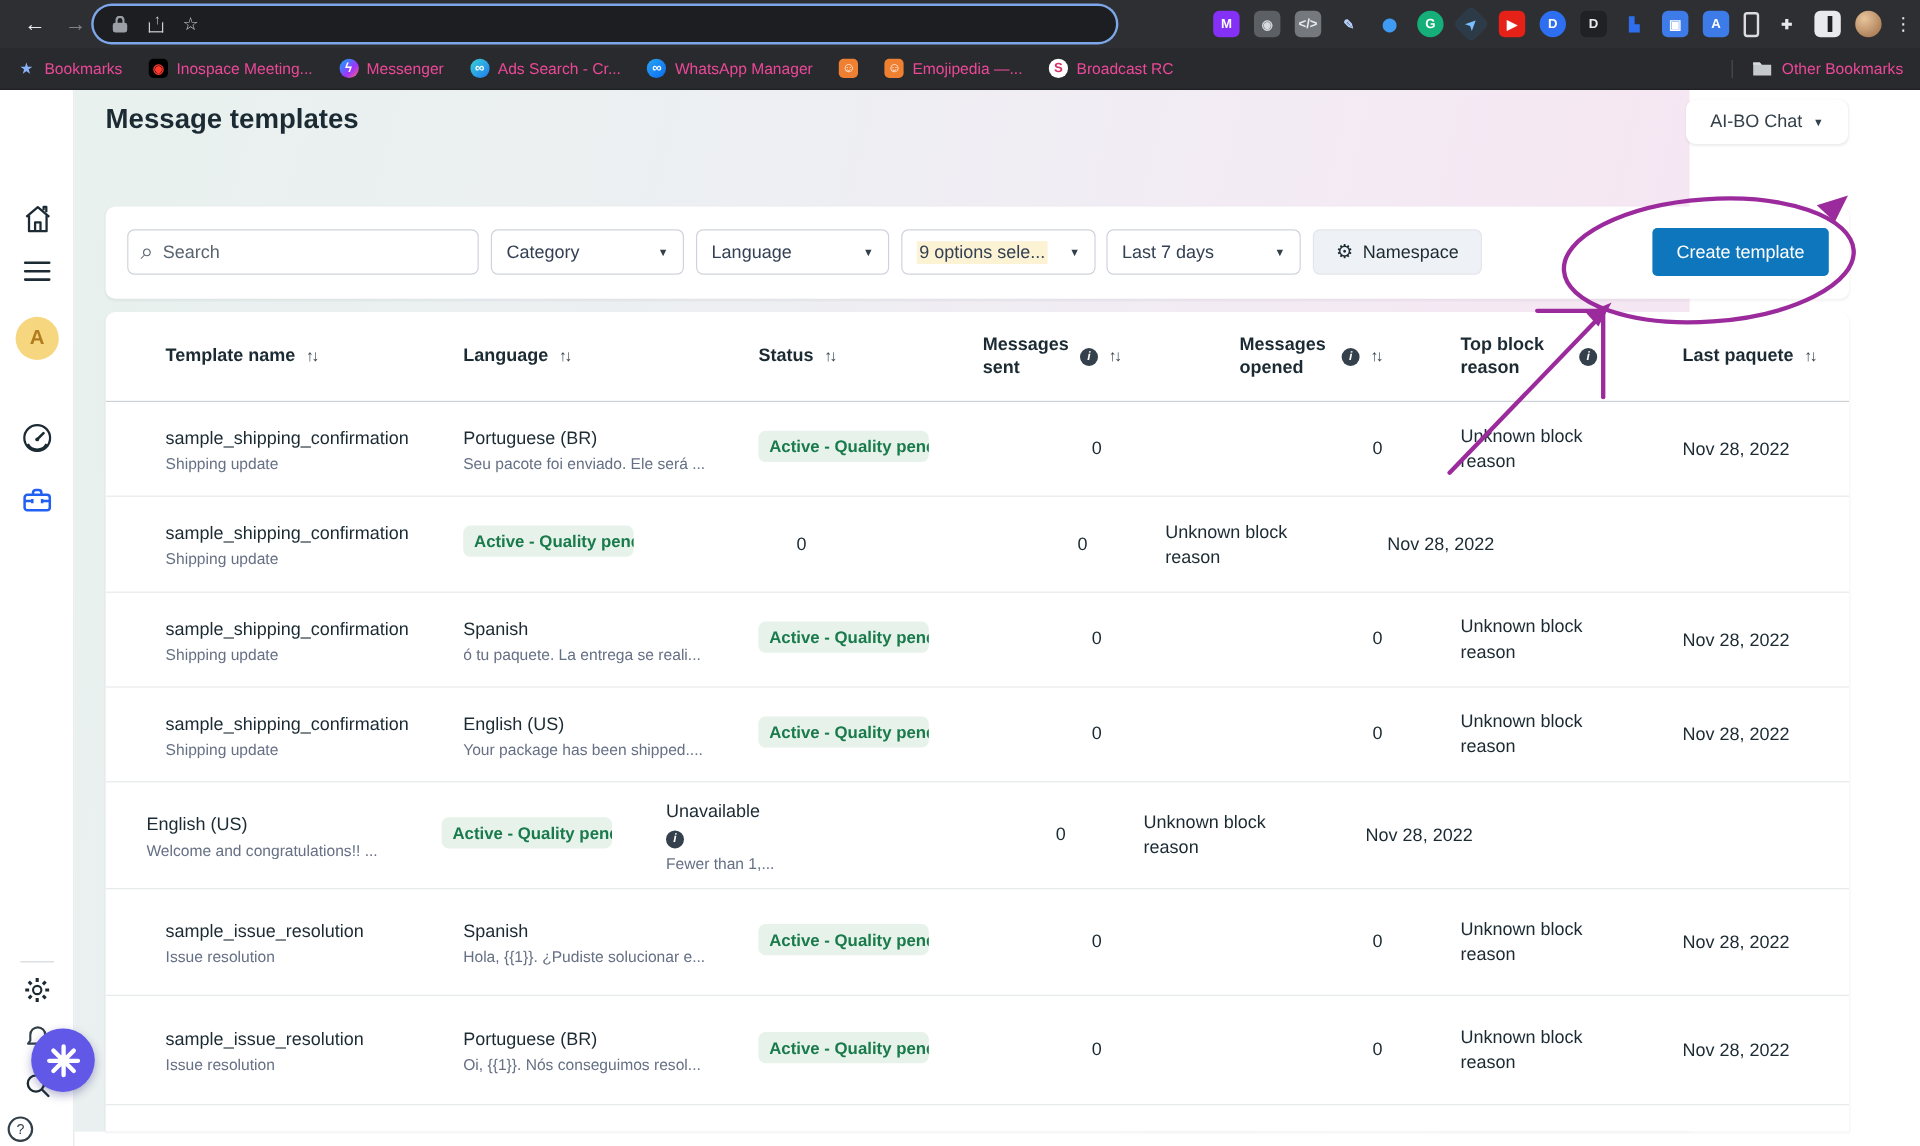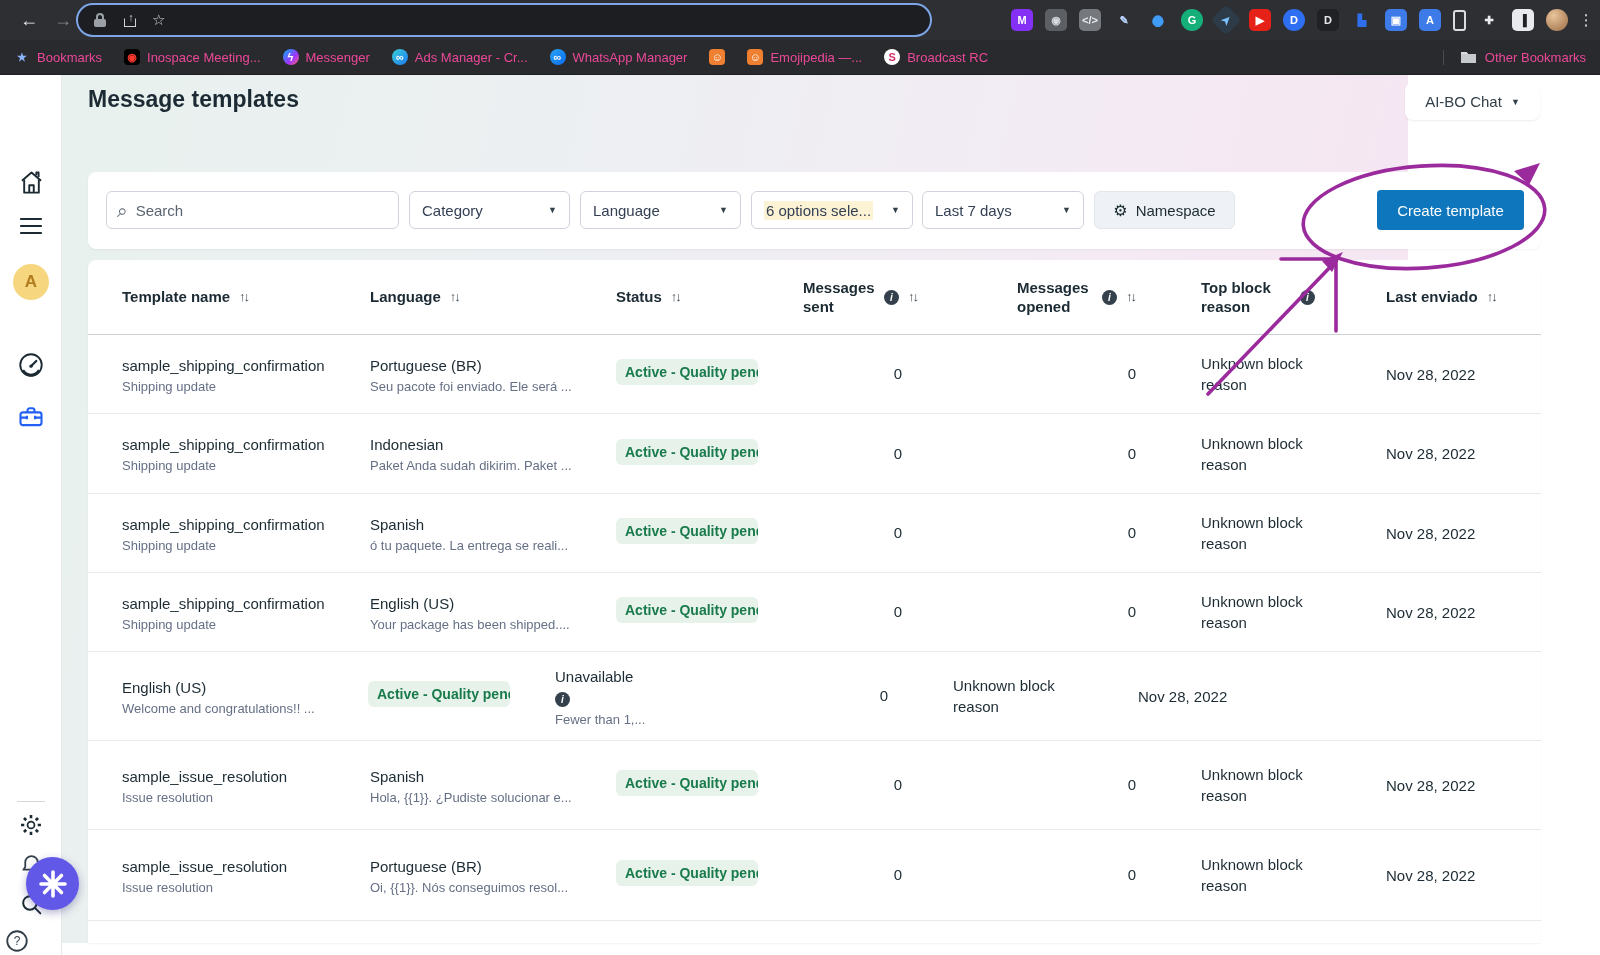--- a/index.html
+++ b/index.html
@@ -54,21 +54,21 @@
   .hl { background:#fcf3d5; padding:1px 2px; white-space:nowrap; overflow:hidden; }
   .nsbtn { position:absolute; left:1006px; top:19px; width:141px; height:38px; background:#eef1f5; border:1px solid #e3e6ea; border-radius:6px; display:flex; align-items:center; justify-content:center; gap:8px; font-size:15px; color:#1c2b33; cursor:pointer; }
   .gearglyph { font-size:16px; color:#1c2b33; }
   .createbtn { position:absolute; left:1289px; top:18px; width:147px; height:40px; border:none; border-radius:4px; color:#fff; font-size:15px; font-family:"Liberation Sans",sans-serif; cursor:pointer; }
 
   .tablecard { position:absolute; left:26px; top:197px; width:1453px; height:683px; background:#fff; border-radius:8px 8px 0 0; box-shadow:0 1px 2px rgba(16,24,40,.05); overflow:hidden; }
   .thead { display:flex; align-items:center; height:75px; border-bottom:1px solid #ccd1d6; padding-left:34px; }
   .hcell { display:flex; align-items:center; gap:9px; font-size:15px; font-weight:700; color:#1c2b33; line-height:1.3; cursor:pointer; }
   .sortg { font-size:13px; font-weight:400; color:#3c4852; letter-spacing:-2px; }
   .infoc { width:15px; height:15px; border-radius:50%; background:#34414c; color:#fff; font-size:10px; font-weight:700; font-style:italic; display:flex; align-items:center; justify-content:center; flex:none; }
-  .c1 { width:248px; } .c2 { width:246px; } .c3 { width:187px; } .c4 { width:185px; } .c5 { width:184px;margin-left:29px; } .c6 { width:185px; } .c7 { flex:1; }
+  .c1 { width:248px;margin-left:16px; } .c2 { width:246px; } .c3 { width:187px; } .c4 { width:185px; } .c5 { width:184px;margin-left:29px; } .c6 { width:185px; } .c7 { flex:1; }
   .trow { display:flex; align-items:center; border-bottom:1px solid #e7eaec; padding-left:34px; }
   .cell { } 
   .cmain { font-size:15px; color:#1c2b33; line-height:1.4; }
   .csub { font-size:13px; color:#667085; margin-top:3px; white-space:nowrap; overflow:hidden; max-width:225px; }
   .pill { display:inline-block; max-width:142px; overflow:hidden; white-space:nowrap; background:#e7f2ea; color:#197a4b; font-size:14px; font-weight:700; padding:5px 9px; border-radius:6px; }
   .num { display:inline-block; width:90px; text-align:center; font-size:15px; color:#1c2b33; }
   .c4 .num { margin-left:50px; } .c5 .num { margin-left:70px; }
   .unav { display:flex; flex-direction:column; gap:5px; }
   .unav .csub { margin-top:0; }
   .wrapcell { max-width:120px; }
@@ -129,21 +129,21 @@
         <div class="bmitem">
           <div class="bmico" style="background: rgb(0, 0, 0); color: rgb(255, 59, 48);">◉</div>
           <div class="bmlabel">Inospace Meeting...</div>
         </div>
         <div class="bmitem">
           <div class="bmico round" style="background: linear-gradient(135deg, rgb(0, 178, 255), rgb(160, 51, 255) 60%, rgb(255, 105, 104)); color: rgb(255, 255, 255);">ϟ</div>
           <div class="bmlabel">Messenger</div>
         </div>
         <div class="bmitem">
           <div class="bmico round" style="background: linear-gradient(135deg, rgb(55, 208, 214), rgb(31, 123, 242)); color: rgb(255, 255, 255);">∞</div>
-          <div class="bmlabel">Ads Manager - Cr...</div>
+          <div class="bmlabel">Ads Search - Cr...</div>
         </div>
         <div class="bmitem">
           <div class="bmico round" style="background: linear-gradient(135deg, rgb(42, 164, 244), rgb(10, 108, 240)); color: rgb(255, 255, 255);">∞</div>
           <div class="bmlabel">WhatsApp Manager</div>
         </div>
         <div class="bmitem">
           <div class="bmico" style="background: rgb(240, 128, 49); color: rgb(255, 255, 255);">☺</div>
         </div>
         <div class="bmitem">
           <div class="bmico" style="background: rgb(240, 128, 49); color: rgb(255, 255, 255);">☺</div>
@@ -247,21 +247,21 @@
       </div>
       <div class="dd" style="left:321px;width:161px">
         <span>Category</span>
           <span class="caret">▼</span>
       </div>
       <div class="dd" style="left:492px;width:161px">
         <span>Language</span>
           <span class="caret">▼</span>
       </div>
       <div class="dd" style="left:663px;width:162px">
-        <span class="hl">6 options sele...</span>
+        <span class="hl">9 options sele...</span>
           <span class="caret">▼</span>
       </div>
       <div class="dd" style="left:834px;width:162px">
         <span>Last 7 days</span>
           <span class="caret">▼</span>
       </div>
       <div class="nsbtn">
         <span class="gearglyph">⚙</span>
         <span>Namespace</span>
       </div>
@@ -290,21 +290,21 @@
           <div class="hcell c5">
             <div style="width: 76px;">Messages opened</div>
             <div class="infoc">i</div>
             <div class="sortg">↑↓</div>
           </div>
           <div class="hcell c6">
             <div style="width: 90px;">Top block reason</div>
             <div class="infoc">i</div>
           </div>
           <div class="hcell c7">
-            <div>Last enviado</div>
+            <div>Last paquete</div>
             <div class="sortg">↑↓</div>
           </div>
         </div>
       <div id="tbody">
           <div class="trow" style="height: 79px;">
             <div class="cell c1">
               <div class="cmain">sample_shipping_confirmation</div>
               <div class="csub">Shipping update</div>
             </div>
             <div class="cell c2">
@@ -318,24 +318,20 @@
               <div class="cmain wrapcell">Unknown block reason</div>
             </div>
             <div class="cell c7">
               <div class="cmain">Nov 28, 2022</div>
             </div>
           </div>
           <div class="trow" style="height: 80px;">
             <div class="cell c1">
               <div class="cmain">sample_shipping_confirmation</div>
               <div class="csub">Shipping update</div>
-            </div>
-            <div class="cell c2">
-              <div class="cmain">Indonesian</div>
-              <div class="csub">Paket Anda sudah dikirim. Paket ...</div>
             </div>
             <div class="cell c3"><div class="pill" style="background: rgb(231, 242, 234); color: rgb(25, 122, 75);">Active - Quality pendi</div></div>
             <div class="cell c4"><div class="num">0</div></div>
             <div class="cell c5"><div class="num">0</div></div>
             <div class="cell c6">
               <div class="cmain wrapcell">Unknown block reason</div>
             </div>
             <div class="cell c7">
               <div class="cmain">Nov 28, 2022</div>
             </div>

